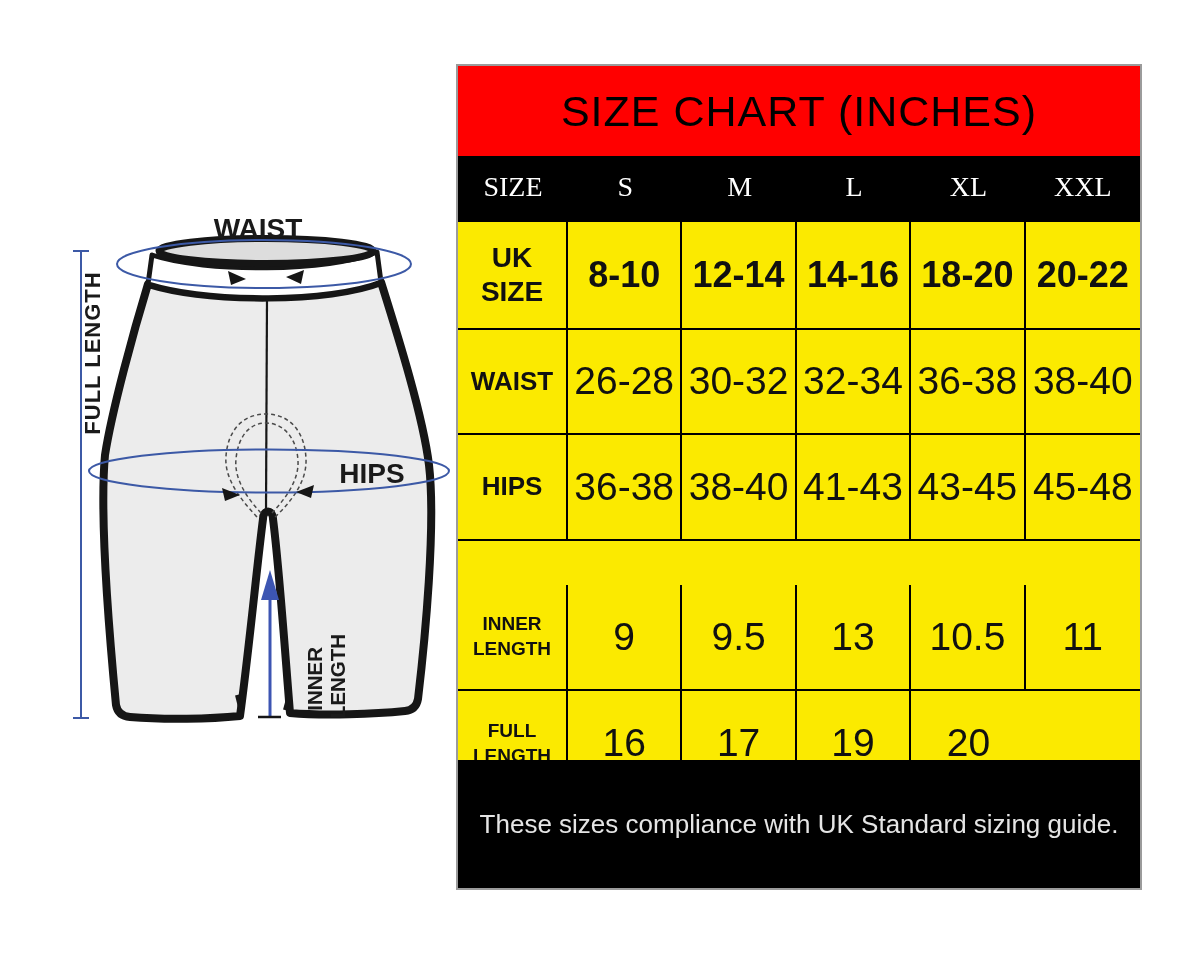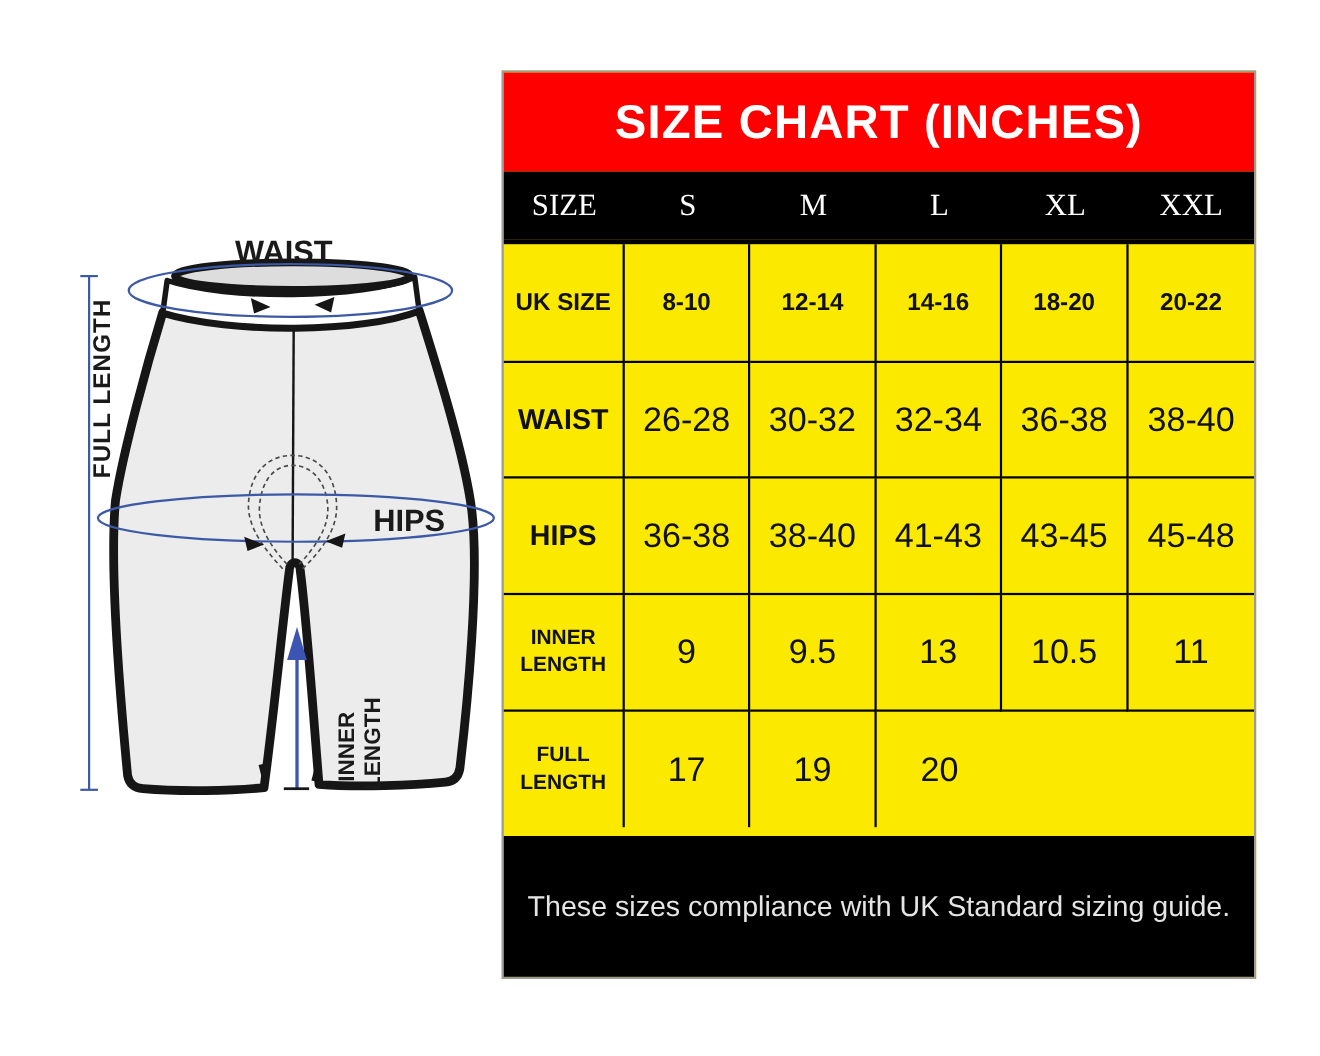--- a/index.html
+++ b/index.html
@@ -13,49 +13,49 @@
   
   .size-table{
     position:absolute;left:456px;top:64px;width:682px;height:822px;
     border:2px solid #9b9b9b;background:#fbea00;
     display:grid;grid-template-rows:90px 62px 542px 128px;
   }
   .title-bar{
     background:#ff0000;display:flex;align-items:center;justify-content:center;
   }
   .title-bar span{
-    color:#ffffff;font-weight:bold;font-size:43px;letter-spacing:1px;
+    color:#000000;font-weight:normal;font-size:43px;letter-spacing:1px;
   }
   .header-row{
     background:#000;display:grid;grid-template-columns:110px repeat(5,1fr);
   }
   .hcell{
     display:flex;align-items:center;justify-content:center;
     color:#fff;font-size:28px;font-family:Liberation Serif, serif;
   }
   .tbody{border-top:4px solid #000;}
   .trow{display:grid;grid-template-columns:110px repeat(5,1fr);}
   .trow:nth-child(1){height:108px;}
   .trow:nth-child(2){height:105px;}
   .trow:nth-child(3){height:106px;}
-  .trow:nth-child(4){height:106px;}
+  .trow:nth-child(4){height:106px;margin-top:44px;}
   .trow:nth-child(5){height:105px;}
   .cell{
     display:flex;align-items:center;justify-content:center;text-align:center;
     border-right:2px solid #000;border-bottom:2px solid #000;
     color:#111;padding:0 6px;box-sizing:border-box;line-height:1.2;
   }
   .trow .cell:last-child{border-right:none;}
   .trow:last-child .cell{border-bottom:none;}
   .cell.label{font-weight:bold;}
-  .cell.label.large{font-size:22px;}
+  .cell.label.large{font-size:28px;}
   .cell.label.medium{font-size:26px;}
   .cell.label.small{font-size:19px;line-height:1.3;}
-  .cell.value{font-size:31px;}
-  .cell.value.vbold{font-weight:bold;font-size:22px;}
+  .cell.value{font-size:39px;}
+  .cell.value.vbold{font-weight:bold;font-size:36px;}
   .footer-bar{
     background:#000;display:flex;align-items:center;justify-content:center;
   }
   .footer-bar span{color:#e5e5e5;font-size:26px;}
 </style>
 </head>
 <body>
 
 <svg id="diagram" viewBox="0 0 460 960">
 
@@ -157,20 +157,21 @@
       <div class="trow">
         <div class="cell label small">INNER LENGTH</div>
         <div class="cell value">9</div>
         <div class="cell value">9.5</div>
         <div class="cell value">13</div>
         <div class="cell value">10.5</div>
         <div class="cell value">11</div>
       </div>
       <div class="trow">
         <div class="cell label small">FULL LENGTH</div>
+        <div class="cell value">16</div>
         <div class="cell value">17</div>
         <div class="cell value">19</div>
         <div class="cell value">20</div>
       </div>
     </div>
   <div class="footer-bar">
     <span>These sizes compliance with UK Standard sizing guide.</span>
   </div>
 </div>
 

